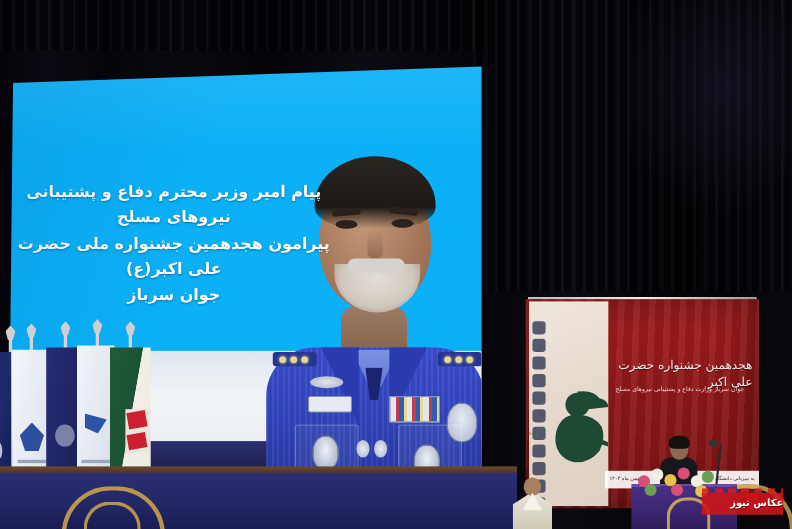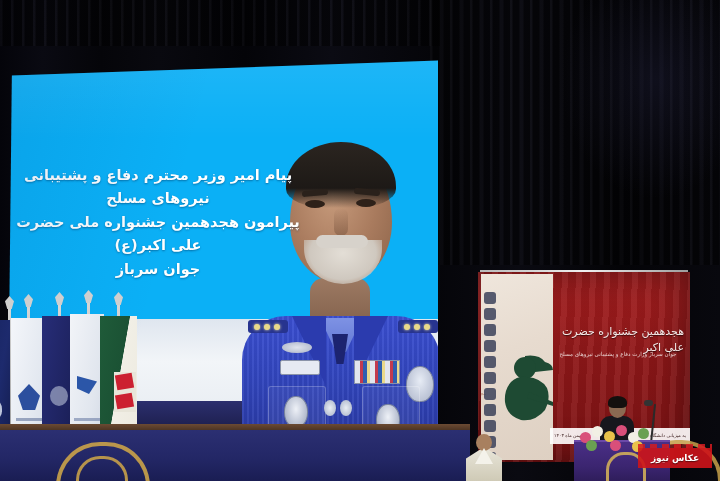--- a/index.html
+++ b/index.html
@@ -305,21 +305,21 @@
   .pw-robe{position:absolute;left:0;top:13px;width:36px;height:34px;
     background:linear-gradient(180deg,#e9e6da 0%,#cfcab6 100%);
     clip-path:polygon(50% 0,100% 34%,100% 100%,0 100%,0 34%);}
   .pw-scarf{position:absolute;left:9px;top:14px;width:18px;height:16px;background:#f4f2ea;
     clip-path:polygon(50% 0,100% 100%,0 100%);}
 
   
   .watermark{
     position:absolute;left:638px;top:448px;width:74px;height:20px;
     background:rgba(205,20,25,.90);
-    display:flex;align-items:center;justify-content:center;
+    display:flex;align-items:center;justify-content:flex-start;
     direction:rtl;
   }
   .watermark span{
     color:#fff;font-weight:bold;font-size:9px;letter-spacing:.3px;
     text-shadow:0 1px 1px rgba(0,0,0,.5);
   }
   .wm-bars{
     position:absolute;left:638px;top:444px;width:74px;height:4px;
     background:repeating-linear-gradient(90deg,#d31b20 0 7px,rgba(0,0,0,0) 7px 12px);
     opacity:.85;

